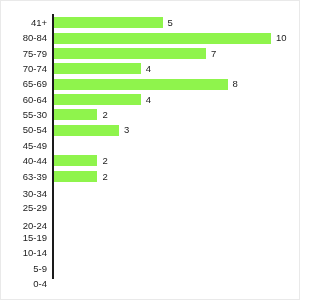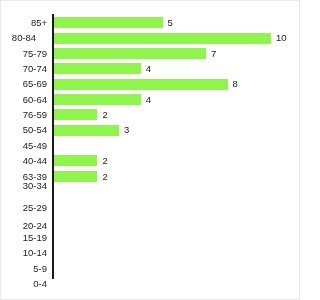--- a/index.html
+++ b/index.html
@@ -77,28 +77,28 @@
   }
 </style>
 </head>
 <body>
 
 <div id="chart-frame" style="border-color: rgb(233, 233, 233); background: rgb(255, 255, 255);">
   <div id="plot-area">
     <div id="y-axis-line" style="background: rgb(26, 26, 26);"></div>
     <div id="bars">
         <div class="bar-row" style="top: 14px;">
-          <div class="cat-label" style="color: rgb(34, 34, 34);">85+</div>
+          <div class="cat-label" style="color: rgb(34, 34, 34);">41+</div>
           <div class="bar-track">
             <div class="bar" style="width: 108.5px; background: rgb(143, 244, 76);"></div>
             <div class="bar-value" style="left: 113.5px; color: rgb(34, 34, 34);">5</div>
           </div>
         </div>
         <div class="bar-row" style="top: 29.35px;">
-          <div class="cat-label" style="color: rgb(34, 34, 34); text-align: center;">80-84</div>
+          <div class="cat-label" style="color: rgb(34, 34, 34);">80-84</div>
           <div class="bar-track">
             <div class="bar" style="width: 217px; background: rgb(143, 244, 76);"></div>
             <div class="bar-value" style="left: 222px; color: rgb(34, 34, 34);">10</div>
           </div>
         </div>
         <div class="bar-row" style="top: 44.7px;">
           <div class="cat-label" style="color: rgb(34, 34, 34);">75-79</div>
           <div class="bar-track">
             <div class="bar" style="width: 151.9px; background: rgb(143, 244, 76);"></div>
             <div class="bar-value" style="left: 156.9px; color: rgb(34, 34, 34);">7</div>
@@ -119,21 +119,21 @@
           </div>
         </div>
         <div class="bar-row" style="top: 90.75px;">
           <div class="cat-label" style="color: rgb(34, 34, 34);">60-64</div>
           <div class="bar-track">
             <div class="bar" style="width: 86.8px; background: rgb(143, 244, 76);"></div>
             <div class="bar-value" style="left: 91.8px; color: rgb(34, 34, 34);">4</div>
           </div>
         </div>
         <div class="bar-row" style="top: 106.1px;">
-          <div class="cat-label" style="color: rgb(34, 34, 34);">76-59</div>
+          <div class="cat-label" style="color: rgb(34, 34, 34);">55-30</div>
           <div class="bar-track">
             <div class="bar" style="width: 43.4px; background: rgb(143, 244, 76);"></div>
             <div class="bar-value" style="left: 48.4px; color: rgb(34, 34, 34);">2</div>
           </div>
         </div>
         <div class="bar-row" style="top: 121.45px;">
           <div class="cat-label" style="color: rgb(34, 34, 34);">50-54</div>
           <div class="bar-track">
             <div class="bar" style="width: 65.1px; background: rgb(143, 244, 76);"></div>
             <div class="bar-value" style="left: 70.1px; color: rgb(34, 34, 34);">3</div>
@@ -150,21 +150,21 @@
             <div class="bar-value" style="left: 48.4px; color: rgb(34, 34, 34);">2</div>
           </div>
         </div>
         <div class="bar-row" style="top: 167.5px;">
           <div class="cat-label" style="color: rgb(34, 34, 34);">63-39</div>
           <div class="bar-track">
             <div class="bar" style="width: 43.4px; background: rgb(143, 244, 76);"></div>
             <div class="bar-value" style="left: 48.4px; color: rgb(34, 34, 34);">2</div>
           </div>
         </div>
-        <div class="bar-row" style="top: 177px;">
+        <div class="bar-row" style="top: 185px;">
           <div class="cat-label" style="color: rgb(34, 34, 34);">30-34</div>
           <div class="bar-track"></div>
         </div>
         <div class="bar-row" style="top: 199px;">
           <div class="cat-label" style="color: rgb(34, 34, 34);">25-29</div>
           <div class="bar-track"></div>
         </div>
         <div class="bar-row" style="top: 217px;">
           <div class="cat-label" style="color: rgb(34, 34, 34);">20-24</div>
           <div class="bar-track"></div>

